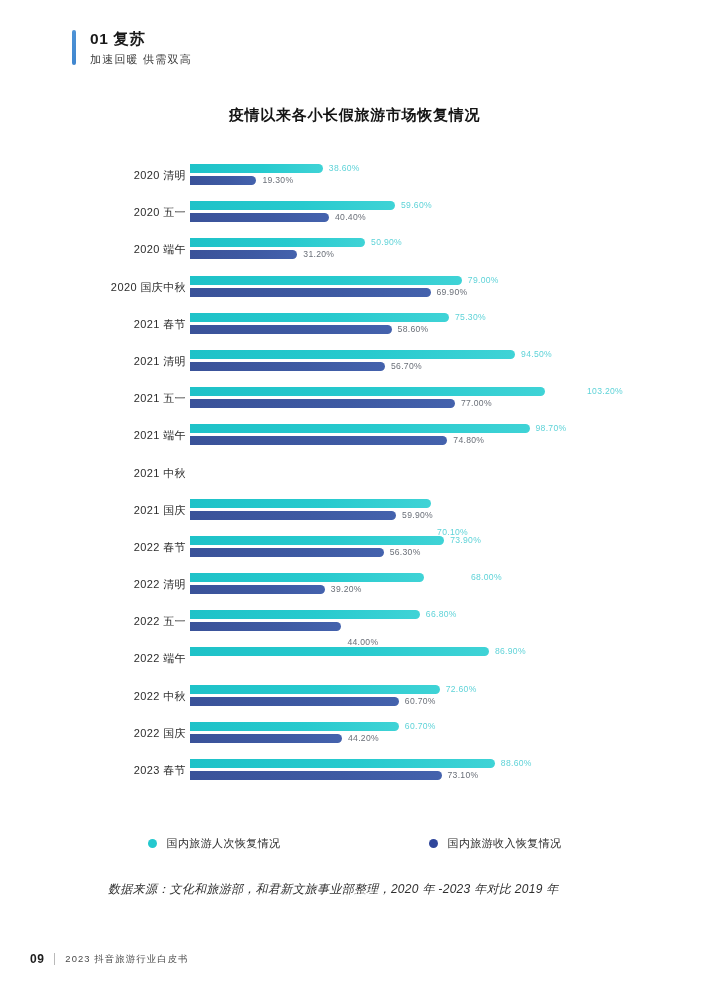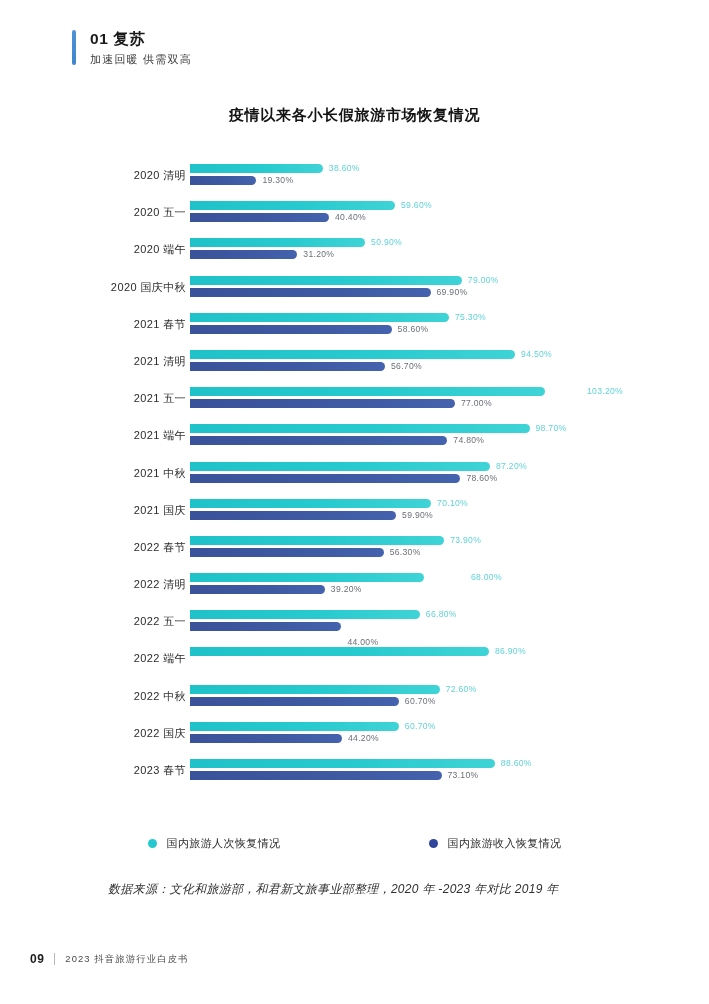--- a/index.html
+++ b/index.html
@@ -302,37 +302,27 @@
           <div class="val teal" style="left: 345.5px;">98.70%</div>
         </div>
         <div class="bar-line">
           <div class="bar blue" style="width: 257.3px;"></div>
           <div class="val blue" style="left: 263.3px;">74.80%</div>
         </div>
       </div>
     </div>
     <div class="row">
       <div class="cat-label">2021 中秋</div>
-      <div class="bars">
-        <div class="bar-line">
-          <div class="bar teal" style="width: 300px;"></div>
-          <div class="val teal" style="left: 306px;">87.20%</div>
-        </div>
-        <div class="bar-line">
-          <div class="bar blue" style="width: 270.4px;"></div>
-          <div class="val blue" style="left: 276.4px;">78.60%</div>
-        </div>
-      </div>
     </div>
     <div class="row">
       <div class="cat-label">2021 国庆</div>
       <div class="bars">
         <div class="bar-line">
           <div class="bar teal" style="width: 241.1px;"></div>
-          <div class="val teal" style="left: 247.1px;">70.10%</div>
+          <div class="val teal" style="left: 247.1px; margin-top: 29px;">70.10%</div>
         </div>
         <div class="bar-line">
           <div class="bar blue" style="width: 206.1px;"></div>
           <div class="val blue" style="left: 212.1px;">59.90%</div>
         </div>
       </div>
     </div>
     <div class="row">
       <div class="cat-label">2022 春节</div>
       <div class="bars">

